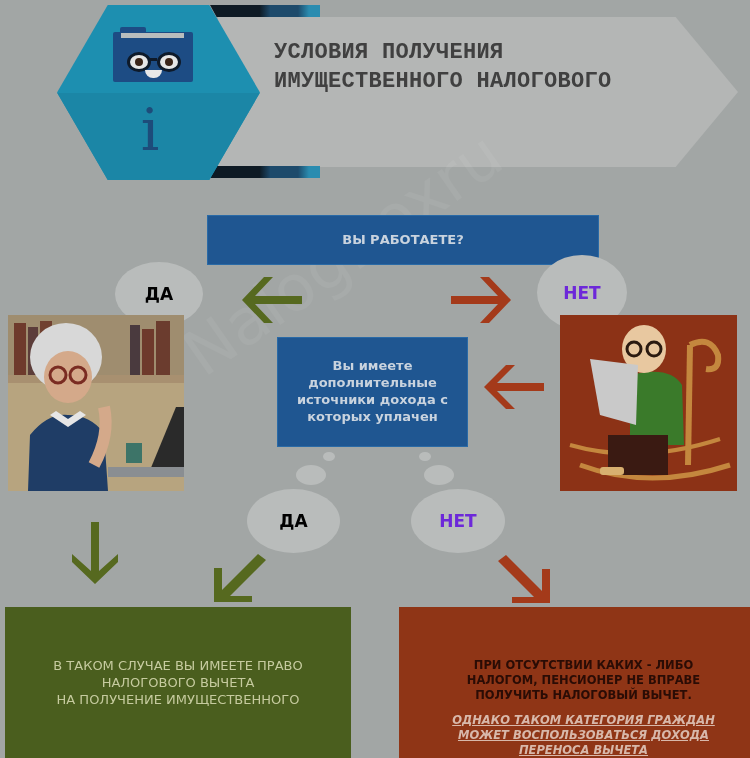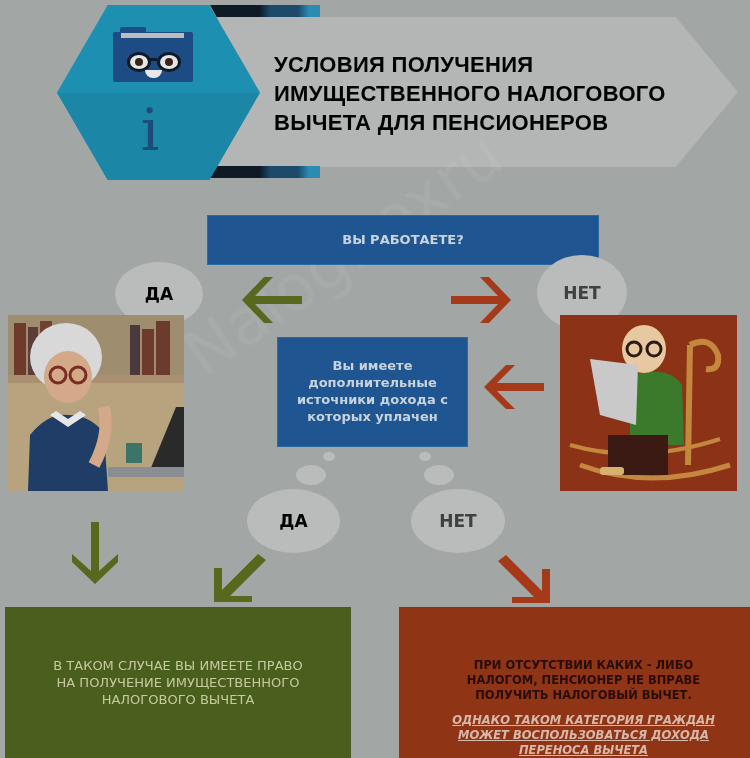--- a/index.html
+++ b/index.html
@@ -15,23 +15,23 @@
     background:linear-gradient(90deg,#0e1a24 0%,#0e1a24 45%,#1d4a6b 55%,#1d4a6b 80%,#2a8cb0 90%,#2a8cb0 100%);
   }
   .banner-stripe.top { top:5px; clip-path:polygon(0 0,100% 0,100% 100%,6% 100%); }
   .banner-stripe.bot { top:166px; clip-path:polygon(6% 0,100% 0,100% 100%,0 100%); }
   .banner {
     position:absolute; left:218px; top:17px; width:520px; height:150px;
     background:#b4b6b5;
     clip-path:polygon(0 0,88% 0,100% 50%,88% 100%,0 100%);
   }
   .title {
-    position:absolute; left:274px; top:50px; width:460px;
-    font-family:Liberation Sans, sans-serif; font-weight:bold;
-    font-size:22px; line-height:29px; color:#000000; letter-spacing:0.3px;
+    position:absolute; left:274px; top:38px; width:460px;
+    font-family:Liberation Mono, monospace; font-weight:bold;
+    font-size:22px; line-height:29px; color:#404040; letter-spacing:0.3px;
   }
   .hexagon {
     position:absolute; left:57px; top:5px; width:203px; height:175px;
     background:#1d8fb0;
     clip-path:polygon(25% 0,75% 0,100% 50%,75% 100%,25% 100%,0 50%);
   }
   .hexagon .lower {
     position:absolute; left:0; top:50%; width:100%; height:50%;
     background:#1b86a6;
   }
@@ -83,21 +83,21 @@
   .result.no .t1 { color:#2a0c05; font-size:11.5px; font-weight:bold; line-height:15px; }
   .result.no .t2 { color:#d8b8aa; font-size:11.5px; font-weight:bold; font-style:italic; line-height:15px; text-decoration:underline; margin-top:10px; }
 
   
   .bubble {
     position:absolute; background:#b9bcbb; border-radius:50%;
     display:flex; align-items:center; justify-content:center;
     font-size:17px; font-weight:bold;
   }
   .bubble.green { color:#000000; }
-  .bubble.red { color:#404040; }
+  .bubble.red { color:#6d28d9; }
   .bubble-tail { position:absolute; background:#b9bcbb; }
   .dot { position:absolute; background:#b9bcbb; border-radius:50%; }
 
   
   .scene { position:absolute; overflow:hidden; }
   .scene-left { left:8px; top:315px; width:176px; height:176px; background:#b8ab8c; }
   .scene-right { left:560px; top:315px; width:177px; height:176px; background:#8c3216; }
 
   
   .arrow { position:absolute; }
@@ -109,21 +109,20 @@
 </style>
 </head>
 <body>
 
 <div class="banner-stripe top"></div>
 <div class="banner"></div>
 <div class="banner-stripe bot"></div>
 <div class="title">
   <div>УСЛОВИЯ ПОЛУЧЕНИЯ</div>
   <div>ИМУЩЕСТВЕННОГО НАЛОГОВОГО</div>
-  <div>ВЫЧЕТА ДЛЯ ПЕНСИОНЕРОВ</div>
 </div>
 
 <div class="hexagon">
     <div class="lower"></div>
   </div>
 <div>
   <div class="folder-tab"></div>
   <div class="folder"></div>
   <div class="folder-paper"></div>
   <div class="eye" style="left:127px;"></div>
@@ -225,22 +224,22 @@
 </svg>
 <svg class="arrow" style="left:212px; top:552px;" width="56" height="52" viewBox="0 0 56 52">
   <path d="M2 50 L2 16 L10 16 L10 38 L46 2 L54 8 L18 44 L40 44 L40 50 Z" fill="#56691f"></path>
 </svg>
 <svg class="arrow" style="left:496px; top:553px;" width="56" height="52" viewBox="0 0 56 52">
   <path d="M54 50 L54 16 L46 16 L46 38 L10 2 L2 8 L38 44 L16 44 L16 50 Z" fill="#a43a1a"></path>
 </svg>
 
 <div class="result yes">
   <div>В ТАКОМ СЛУЧАЕ ВЫ ИМЕЕТЕ ПРАВО</div>
+  <div>НАЛОГОВОГО ВЫЧЕТА</div>
   <div>НА ПОЛУЧЕНИЕ  ИМУЩЕСТВЕННОГО</div>
-  <div>НАЛОГОВОГО ВЫЧЕТА</div>
 </div>
 
 <div class="result no">
   <div class="t1">
     <div>ПРИ ОТСУТСТВИИ КАКИХ - ЛИБО</div>
     <div>НАЛОГОМ, ПЕНСИОНЕР НЕ ВПРАВЕ</div>
     <div>ПОЛУЧИТЬ НАЛОГОВЫЙ ВЫЧЕТ.</div>
   </div>
   <div class="t2">
     <div>ОДНАКО ТАКОМ КАТЕГОРИЯ ГРАЖДАН</div>

